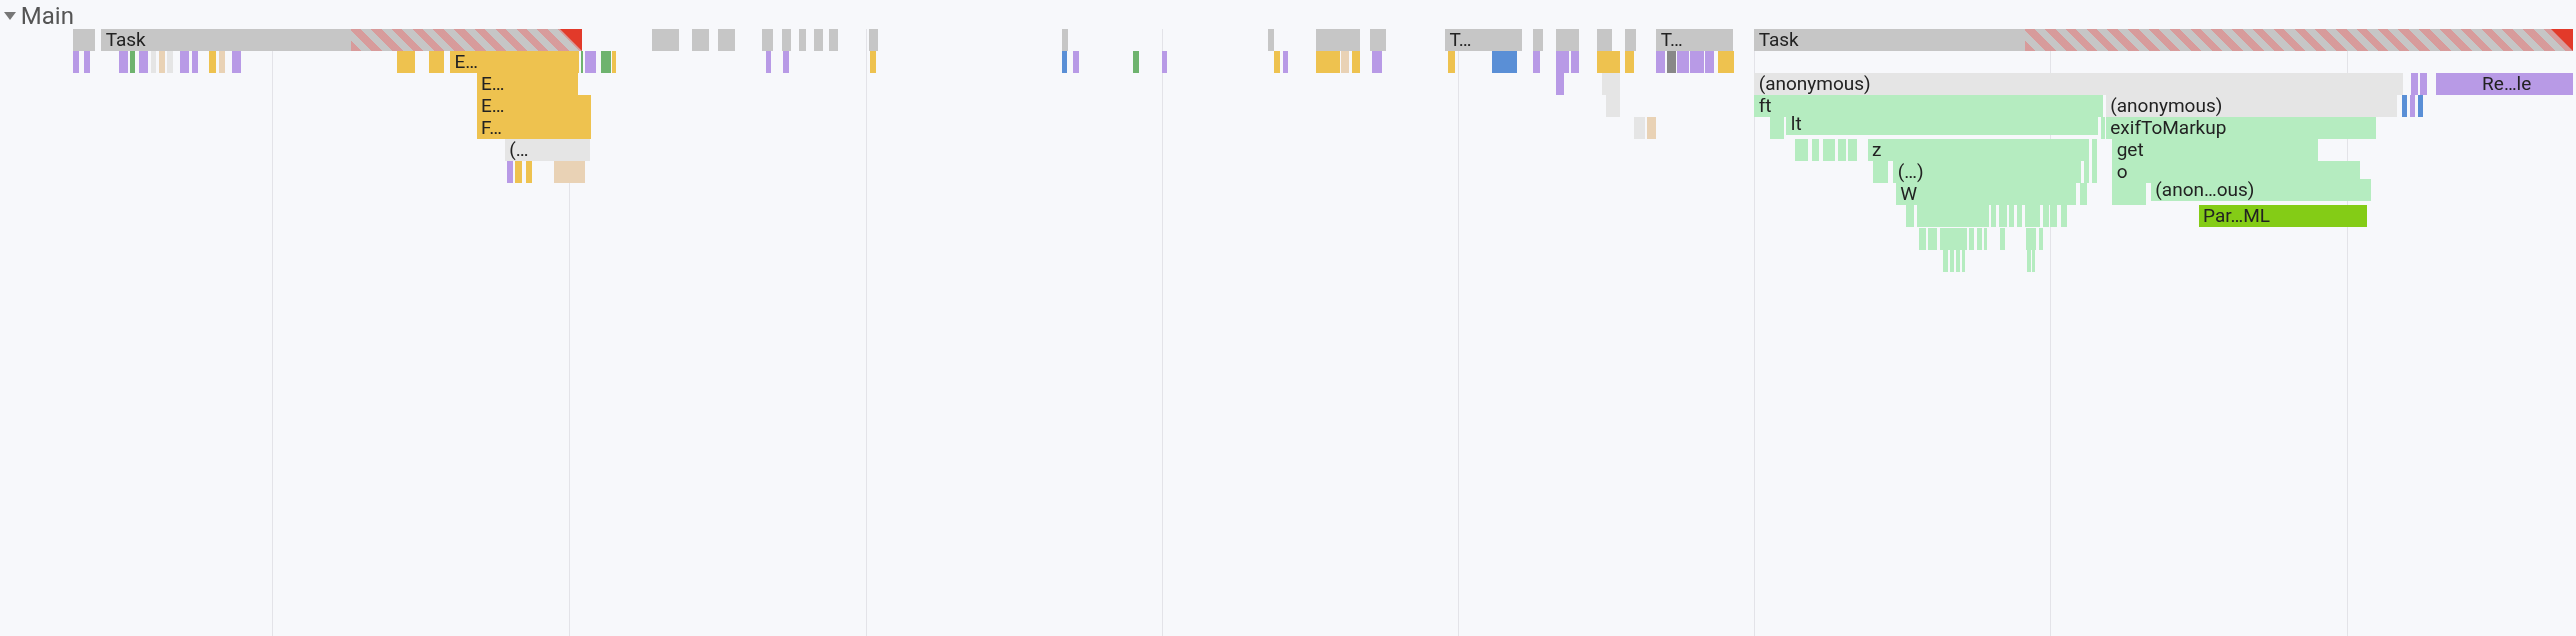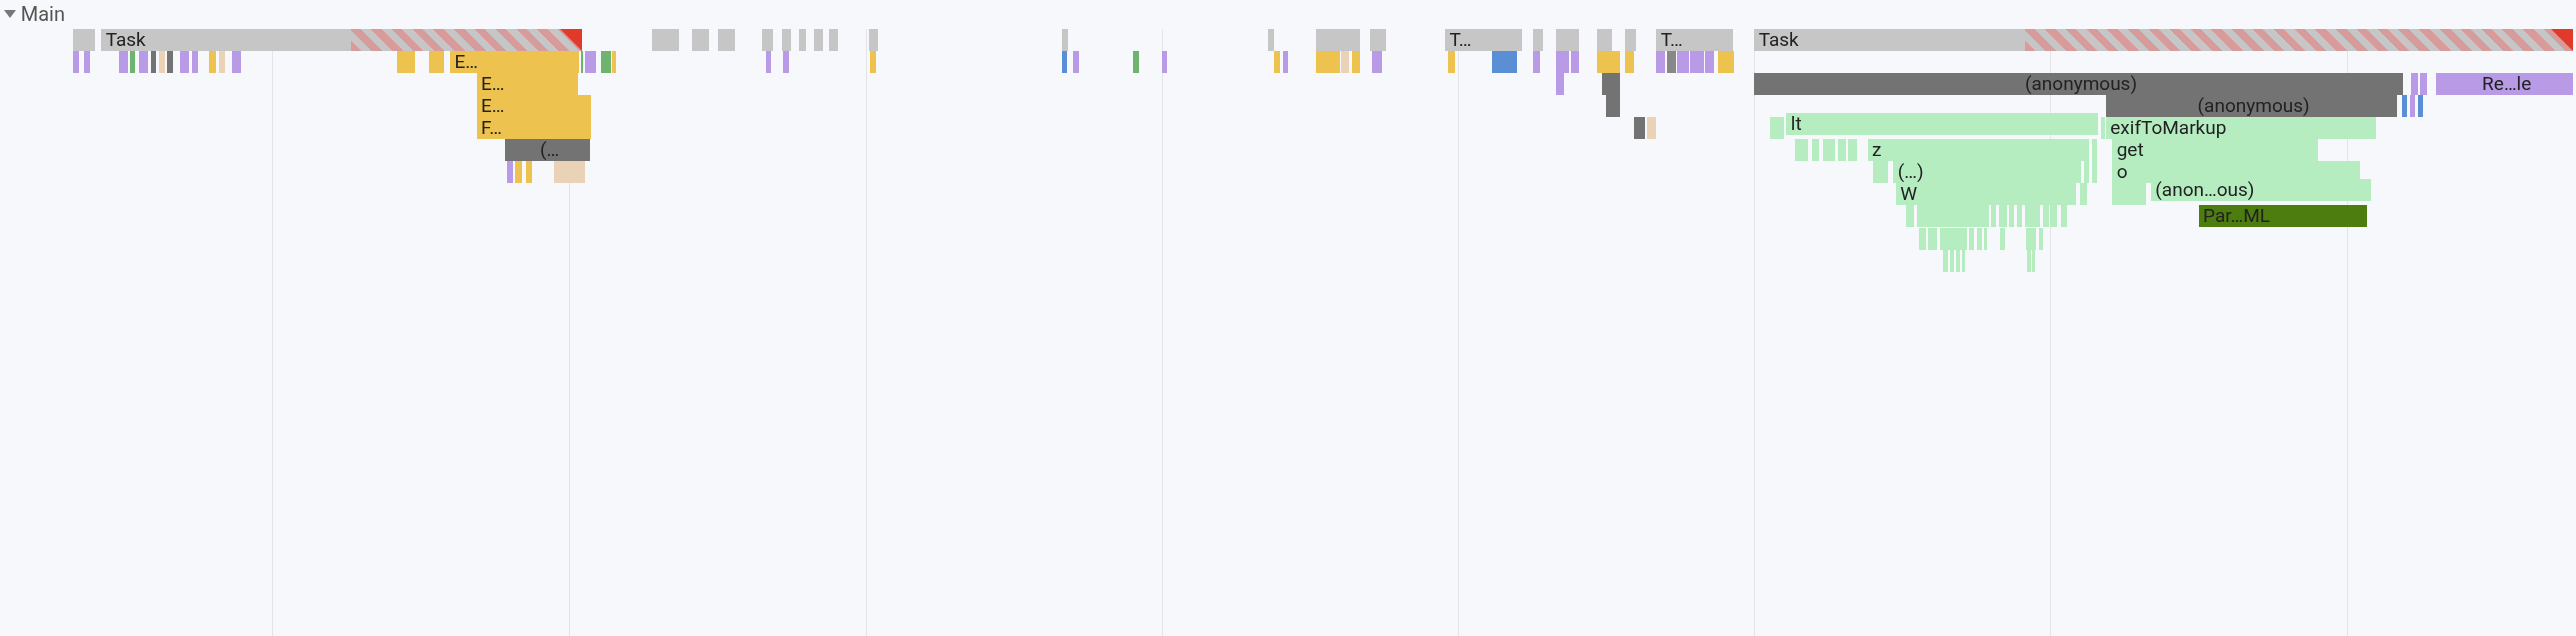--- a/index.html
+++ b/index.html
@@ -14,21 +14,21 @@
   }
   .header {
     position: absolute;
     top: 0;
     left: 0;
     display: flex;
     align-items: center;
     gap: 4.4px;
     padding: 1.5px 4.4px;
     color: #555;
-    font-size: 20px;
+    font-size: 24px;
   }
   .disclosure {
     width: 0; height: 0;
     border-left: 6.6px solid transparent;
     border-right: 6.6px solid transparent;
     border-top: 8.8px solid #777;
   }
   .track-area {
     position: absolute;
     top: 29px;
@@ -49,24 +49,24 @@
     overflow: hidden;
     white-space: nowrap;
     font-size: 19px;
     line-height: 22px;
     color: #222;
     padding-left: 4.4px;
   }
   .bar.nolabel { padding-left: 0; }
   .c-grey   { background: #c6c6c6; }
   .c-yellow { background: #eec24f; }
-  .c-pink   { background: #737373; text-align: center; }
+  .c-pink   { background: #e5e5e5; }
   .c-green  { background: #b5ecc0; }
   .c-purple { background: #b89ae6; }
-  .c-blue   { background: #4d7c0f; }
+  .c-blue   { background: #84cc16; }
   .c-dblue  { background: #5a8fd6; }
   .c-dgreen { background: #6eb36e; }
   .c-tan    { background: #e9d2b5; }
   .c-dkgrey { background: #888; }
   .hatch {
     background-image: repeating-linear-gradient(
       45deg,
       rgba(230,120,120,0.55) 0,
       rgba(230,120,120,0.55) 7.4px,
       rgba(198,198,198,0.9) 7.4px,
@@ -169,20 +169,21 @@
     <div class="bar c-yellow nolabel" style="top: 22px; left: 66.7%; width: 0.6%;"></div>
     <div class="bar c-yellow" style="top: 44px; left: 18.5%; width: 3.95%;"><span>E…</span></div>
     <div class="bar c-purple nolabel" style="top: 44px; left: 60.4%; width: 0.3%;"></div>
     <div class="bar c-pink nolabel" style="top: 44px; left: 62.2%; width: 0.7%;"></div>
     <div class="bar c-pink" style="top: 44px; left: 68.1%; width: 25.2%;"><span>(anonymous)</span></div>
     <div class="bar c-purple nolabel" style="top: 44px; left: 93.6%; width: 0.25%;"></div>
     <div class="bar c-purple nolabel" style="top: 44px; left: 93.95%; width: 0.25%;"></div>
     <div class="bar c-purple" style="top: 44px; left: 94.55%; width: 5.35%; text-align: center;"><span>Re…le</span></div>
     <div class="bar c-yellow" style="top: 66px; left: 18.5%; width: 4.44%;"><span>E…</span></div>
     <div class="bar c-pink nolabel" style="top: 66px; left: 62.35%; width: 0.55%;"></div>
+    <div class="bar c-green" style="top: 66px; left: 68.1%; width: 13.55%;"><span>ft</span></div>
     <div class="bar c-pink" style="top: 66px; left: 81.75%; width: 11.3%;"><span>(anonymous)</span></div>
     <div class="bar c-dblue nolabel" style="top: 66px; left: 93.25%; width: 0.2%;"></div>
     <div class="bar c-purple nolabel" style="top: 66px; left: 93.55%; width: 0.2%;"></div>
     <div class="bar c-dblue nolabel" style="top: 66px; left: 93.85%; width: 0.2%;"></div>
     <div class="bar c-yellow" style="top: 88px; left: 18.5%; width: 4.44%;"><span>F…</span></div>
     <div class="bar c-pink nolabel" style="top: 88px; left: 63.45%; width: 0.4%;"></div>
     <div class="bar c-tan nolabel" style="top: 88px; left: 63.92%; width: 0.35%;"></div>
     <div class="bar c-green nolabel" style="top: 88px; left: 68.7%; width: 0.55%;"></div>
     <div class="bar c-green" style="top: 84px; left: 69.35%; width: 12.1%;"><span>lt</span></div>
     <div class="bar c-green nolabel" style="top: 88px; left: 81.55%; width: 0.15%;"></div>

